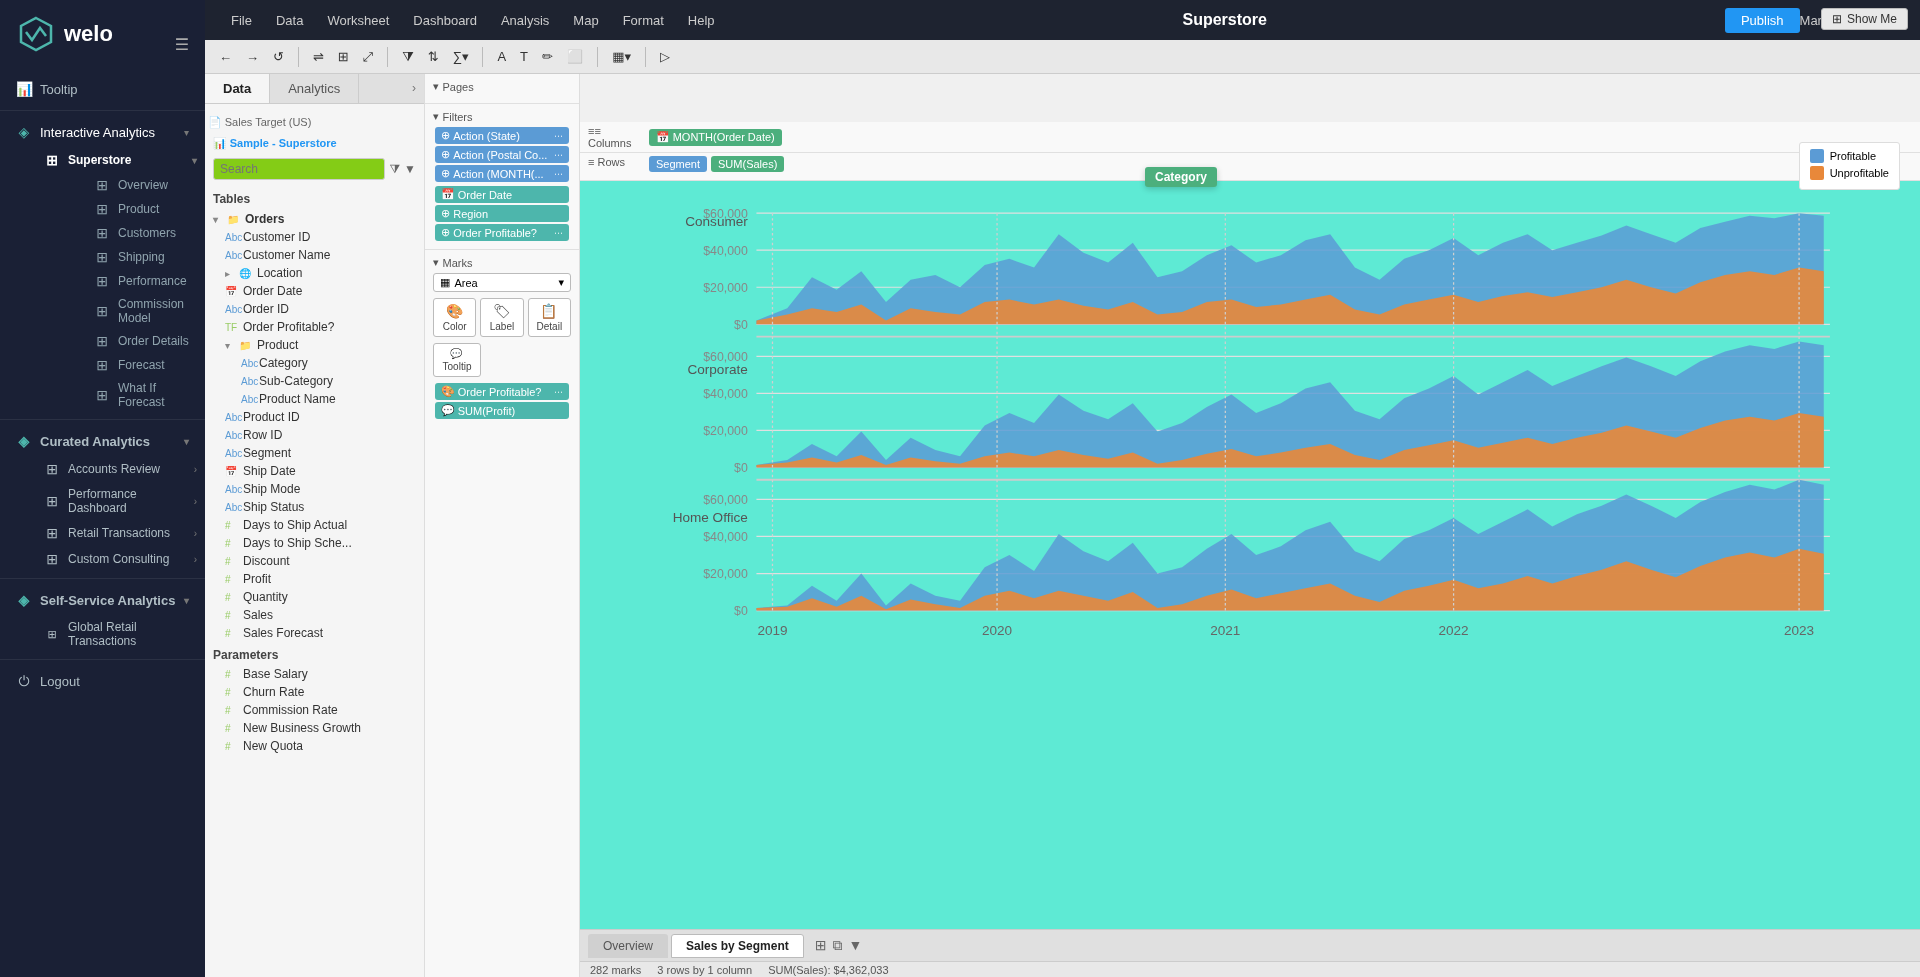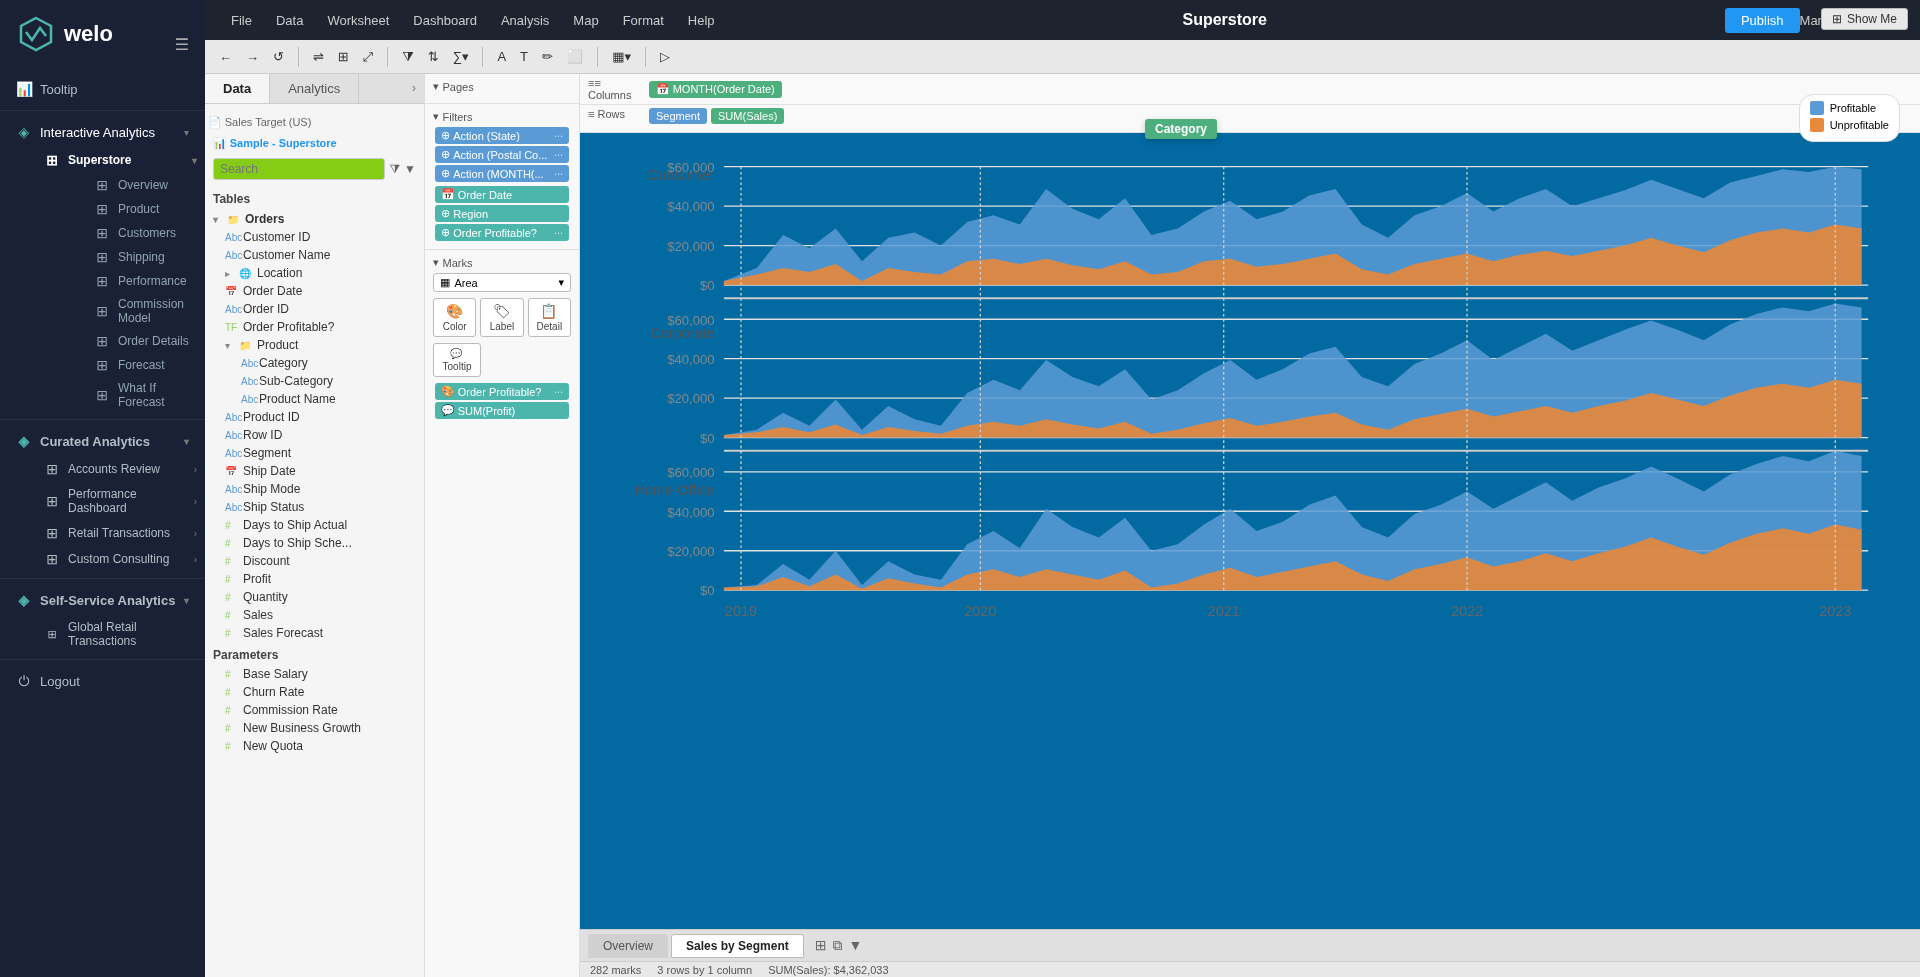--- a/index.html
+++ b/index.html
@@ -269,23 +269,24 @@
       color: #444;
       gap: 2px;
       width: 48px;
     }
 
     
     .viz-area {
       flex: 1;
       display: flex;
       flex-direction: column;
-      background: #0369a1;
+      background: #5eead4;
       overflow: hidden;
       position: relative;
+      margin-top: 48px;
     }
 
     
     .columns-row {
       display: flex;
       align-items: center;
       padding: 3px 8px;
       border-bottom: 1px solid #e0e0e0;
       background: #f9f9f9;
       flex-shrink: 0;
@@ -334,21 +335,21 @@
       box-shadow: 0 2px 6px rgba(0,0,0,0.2);
     }
 
     
     .legend-area {
       position: absolute;
       top: 20px;
       right: 20px;
       background: #fff;
       border: 1px solid #ddd;
-      border-radius: 14px;
+      border-radius: 3px;
       padding: 6px 10px;
       font-size: 11px;
       z-index: 5;
     }
     .legend-item {
       display: flex;
       align-items: center;
       gap: 6px;
       margin-bottom: 3px;
     }

